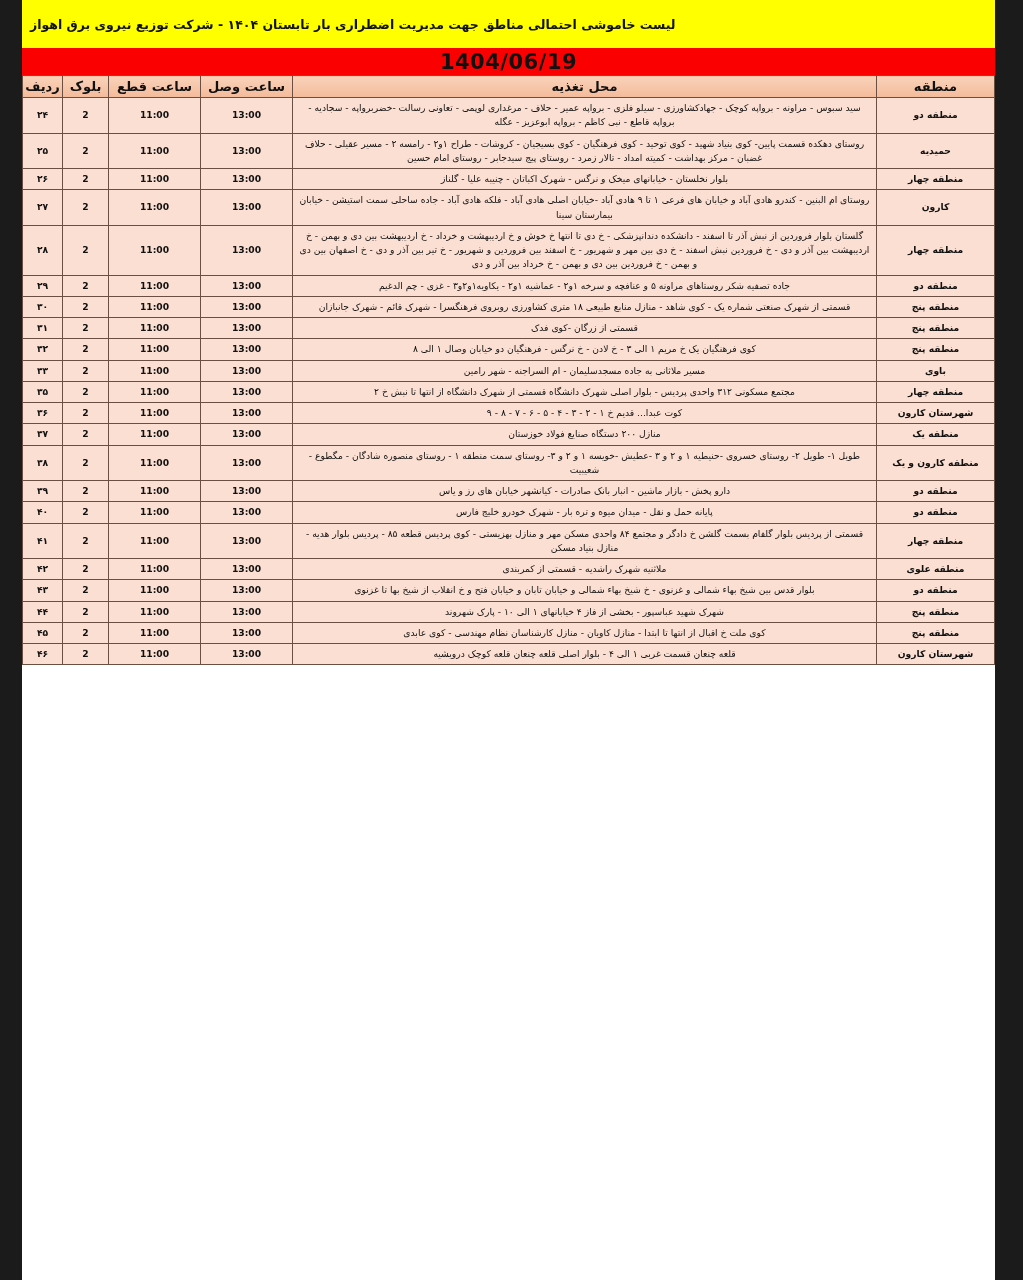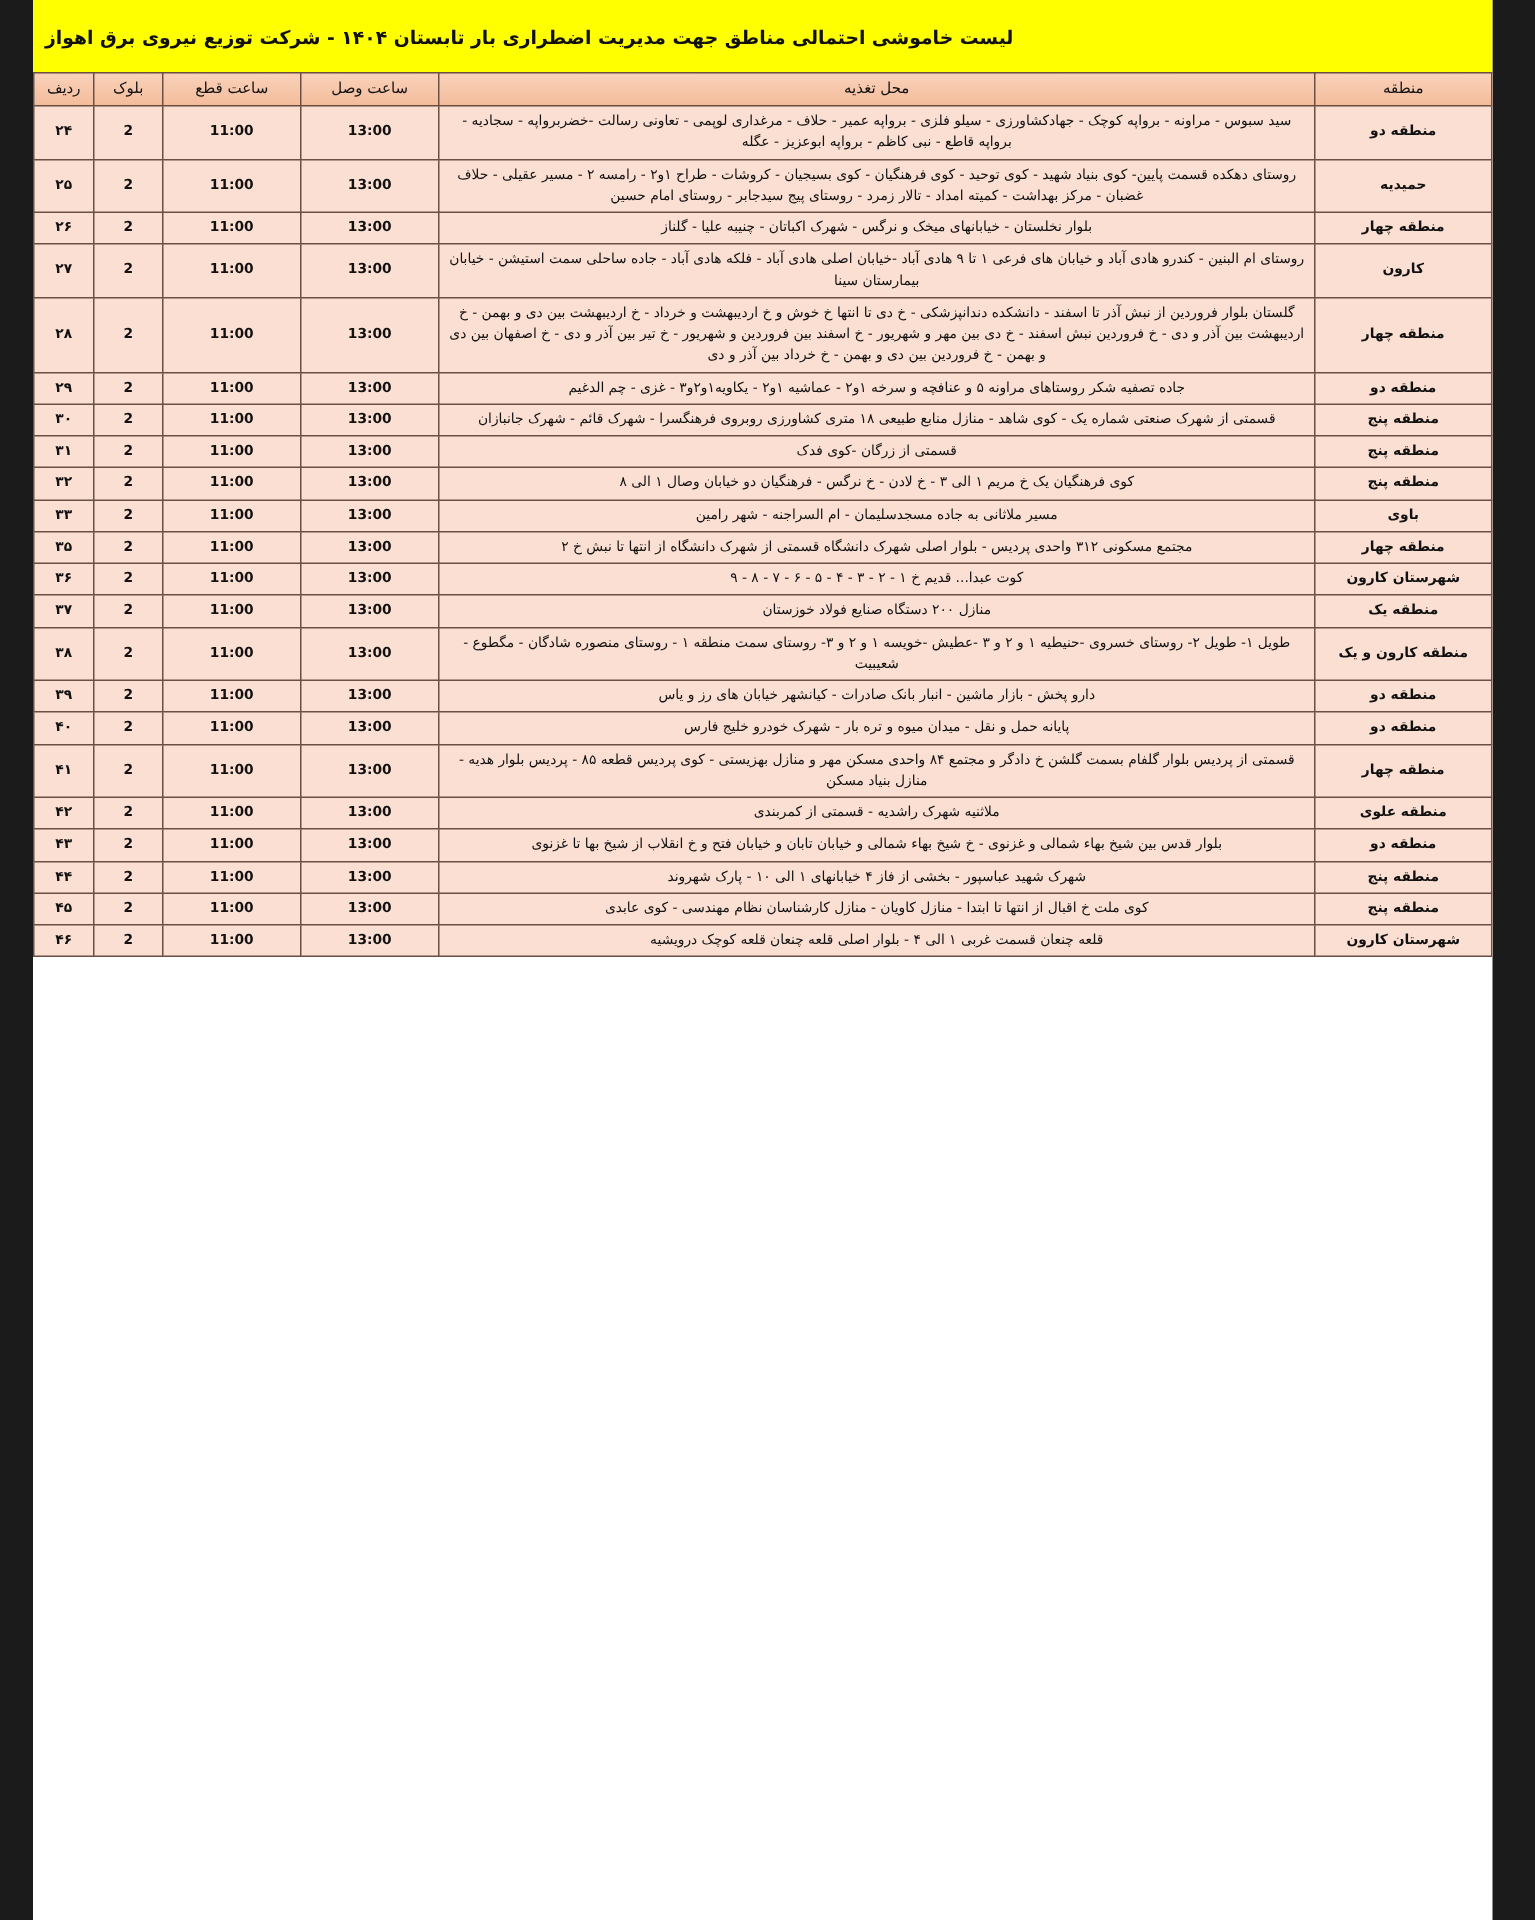--- a/index.html
+++ b/index.html
@@ -67,22 +67,22 @@
   table.sched th, table.sched td {
     border: 1px solid #6b4f42;
     padding: 3px 4px;
     vertical-align: middle;
     text-align: center;
     color: #111;
   }
   table.sched thead th {
     background: #f6c4a5;
     background: linear-gradient(180deg,#f9d2ba 0%,#f4bb9a 100%);
-    font-size: 10px;
-    font-weight: normal;
+    font-size: 13px;
+    font-weight: bold;
     height: 22px;
     padding: 2px;
     margin-left: 16px;
   }
   table.sched tbody td {
     background: #fbdfd2;
     font-size: 9.2px;
     line-height: 1.55;
   }
   
@@ -112,20 +112,23 @@
 </head>
 <body>
 
 <div id="page">
   <div id="sheet">
 
     <div class="banner-title">
       <span>لیست خاموشی احتمالی مناطق جهت مدیریت اضطراری بار تابستان ۱۴۰۴ - شرکت توزیع نیروی برق اهواز</span>
     </div>
 
+    <div class="banner-date">
+      <span>1404/06/19</span>
+    </div>
 
     <table class="sched">
       <colgroup>
         <col class="c-region">
           <col class="c-place">
           <col class="c-on">
         <col class="c-off">
           <col class="c-block">
           <col class="c-idx">
       </colgroup>

